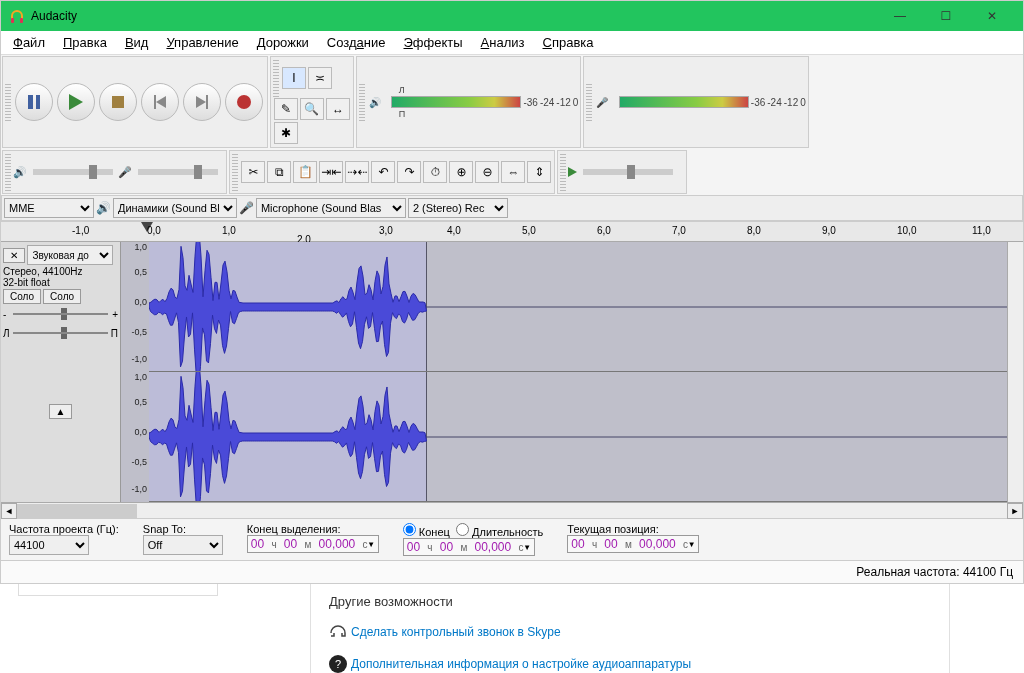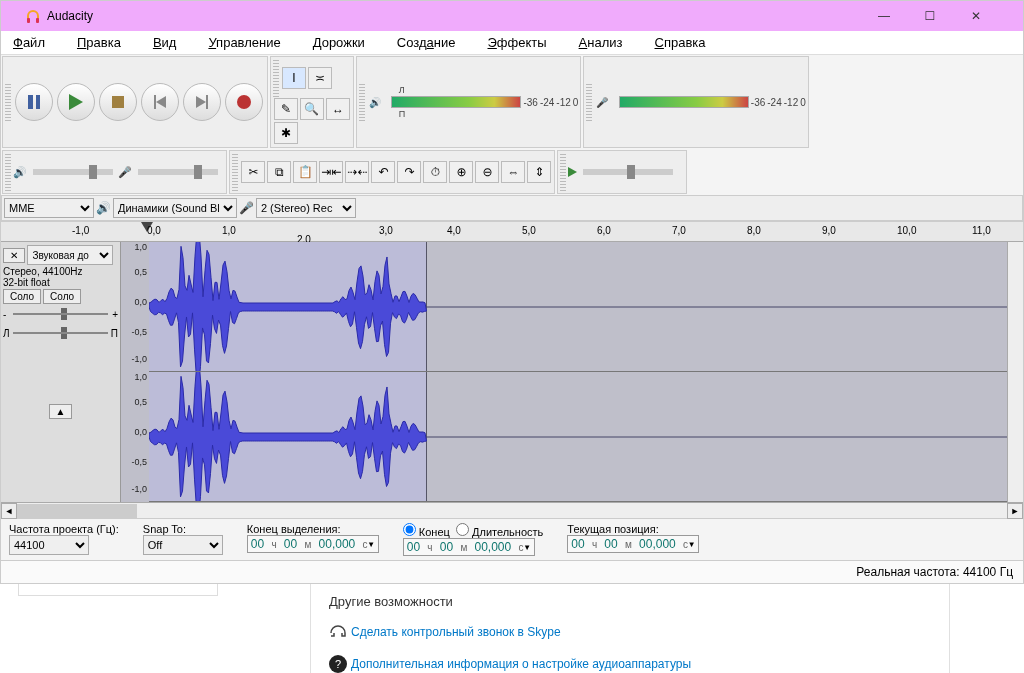--- a/index.html
+++ b/index.html
@@ -1,22 +1,22 @@
 <!DOCTYPE html>
 <html><head>
 <meta charset="utf-8">
 <style>
 * { box-sizing: border-box; margin: 0; padding: 0; font-family: "Segoe UI", Tahoma, sans-serif; }
 body { background: #fff; width: 1024px; height: 673px; overflow: hidden; font-size: 12px; }
 .window { width: 1024px; border: 1px solid #ccc; }
-.titlebar { display: flex; align-items: center; height: 30px; padding: 0 24px; background: #f0abfc; }
+.titlebar { display: flex; align-items: center; height: 30px; padding: 0 8px; background: #22c55e; }
 .titlebar .app-icon { width: 16px; height: 16px; margin-right: 6px; }
 .titlebar .title { flex: 1; font-size: 12px; }
 .titlebar .win-btn { width: 46px; height: 30px; display: flex; align-items: center; justify-content: center; font-size: 12px; color: #333; }
-.menubar { display: flex; gap: 16px; padding: 2px 4px; border-bottom: 1px solid #ddd; }
+.menubar { display: flex; gap: 2px; padding: 2px 4px; border-bottom: 1px solid #ddd; }
 .menubar .menu-item { padding: 2px 8px; font-size: 13px; }
 .menubar .menu-item u { text-decoration: underline; }
 .toolbars { display: flex; flex-wrap: wrap; background: #f4f4f4; border-bottom: 1px solid #ccc; }
 .tb-group { display: flex; align-items: center; border: 1px solid #ccc; margin: 1px; background: #eeeeee; padding: 2px; }
 .tb-group.grip::before { content:""; width:6px; height: 38px; background: repeating-linear-gradient(0deg,#bbb,#bbb 1px,transparent 1px,transparent 3px); margin-right:2px; }
 .transport-btn { width: 38px; height: 38px; border-radius: 50%; border: 1px solid #bbb; background: linear-gradient(#fff,#ddd); display:flex; align-items:center; justify-content:center; margin: 2px; font-size: 16px; color:#555; }
 .rec-dot { width:14px; height:14px; border-radius:50%; background:#b33; }
 .play-tri { width:0; height:0; border-left:14px solid #3a8a3a; border-top:8px solid transparent; border-bottom:8px solid transparent; }
 .pause-bars { width:12px; height:14px; display:flex; gap:3px; }
 .pause-bars span{ flex:1; background:#4060a0; }
@@ -47,21 +47,21 @@
 .wave-ch { flex:1; position:relative; background:#bfbfca; border-bottom:1px solid #777; overflow:hidden; }
 .wave-ch svg { position:absolute; left:0; top:0; }
 .clip-region { position:absolute; top:0; bottom:0; background:#bcbcd8; border-right:1px solid #556; }
 .hscroll { height:16px; background:#eee; border-top:1px solid #aaa; display:flex; align-items:center; }
 .hscroll .arrow{ width:16px; height:16px; border:1px solid #aaa; display:flex; align-items:center; justify-content:center; font-size:9px; }
 .hscroll .thumb{ width:120px; height:14px; background:#ccc; margin-left:0; }
 .selection-bar { display:flex; gap:24px; padding:4px 8px; border-top:1px solid #ccc; background:#f4f4f4; font-size:12px; align-items:flex-start; }
 .sel-col label{ display:block; font-size:11px; }
 .sel-col select{ width:80px; }
 .time-box { display:inline-block; border:1px solid #999; padding:1px 3px; font-family: "Consolas", monospace; font-size:12px; background:#f8f8f8; }
-.time-box .d { color:#0f766e; }
+.time-box .d { color:#a21caf; }
 .time-box .u { color:#666; font-size:10px; }
 .status { text-align:right; padding:4px 10px; border-top:1px solid #ccc; font-size:12px; background:#fafafa; }
 
 .lower { display:flex; padding: 0 0 10px 0; }
 .lower .sidebar-frag { width:200px; height:12px; border:1px solid #ddd; border-top:none; margin:0 18px; }
 .panel { flex:0 0 640px; border:1px solid #e0e0e0; border-top:none; padding:10px 18px 0 18px; margin-left:auto; margin-right:auto; }
 .panel h4 { font-weight:400; font-size:13px; color:#333; margin-bottom:14px; }
 .panel .link { color:#0078c8; font-size:12px; margin-bottom:14px; display:flex; align-items:center; gap:4px; }
 .panel .qmark { width:18px; height:18px; border-radius:50%; background:#222; color:#fff; display:flex; align-items:center; justify-content:center; font-size:11px; }
 .amp-ruler { width:28px; position:relative; font-size:9px; color:#222; }
@@ -184,20 +184,21 @@
       <div class="small-tri"></div>
       <div class="slider-small" style="width:90px;">
           <div class="thumb" style="left:48%"></div>
         </div>
     </div>
     <div class="device-bar" style="flex:1;">
       <select style="width:90px"><option>MME</option></select>
       <span>🔊</span>
       <select style="width:124px"><option>Динамики (Sound Blaste</option></select>
       <span>🎤</span>
+      <select style="width:150px"><option>Microphone (Sound Blas</option></select>
       <select style="width:100px"><option>2 (Stereo) Rec</option></select>
     </div>
   </div>
 
   <div class="timeline">
     <div class="marker" style="left:140px"></div>
   <span class="tick" style="left: 71px;">-1,0</span>
       <span class="tick" style="left: 146px;">0,0</span>
       <span class="tick" style="left: 221px;">1,0</span>
       <span class="tick" style="left: 296px; margin-top: 9px;">2,0</span>

